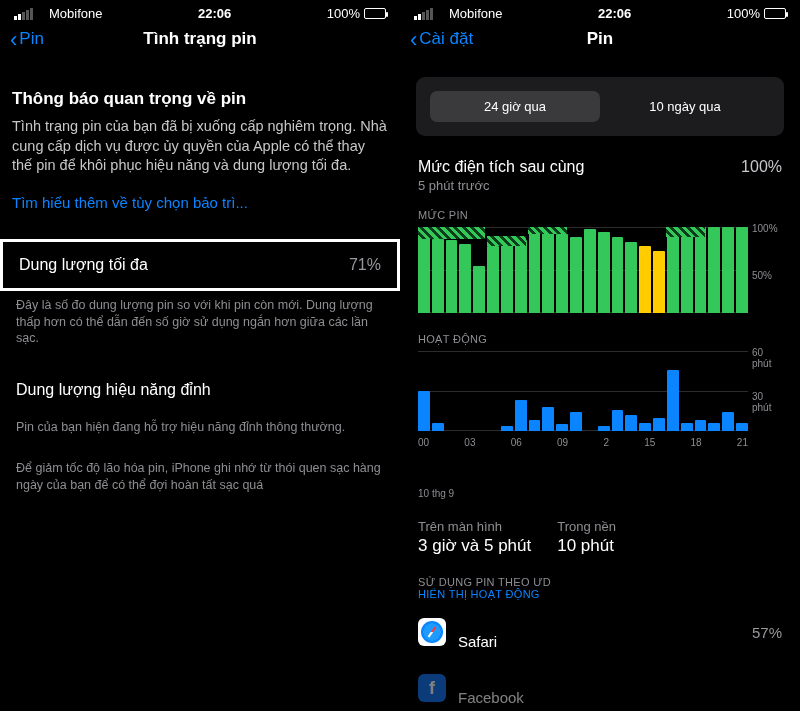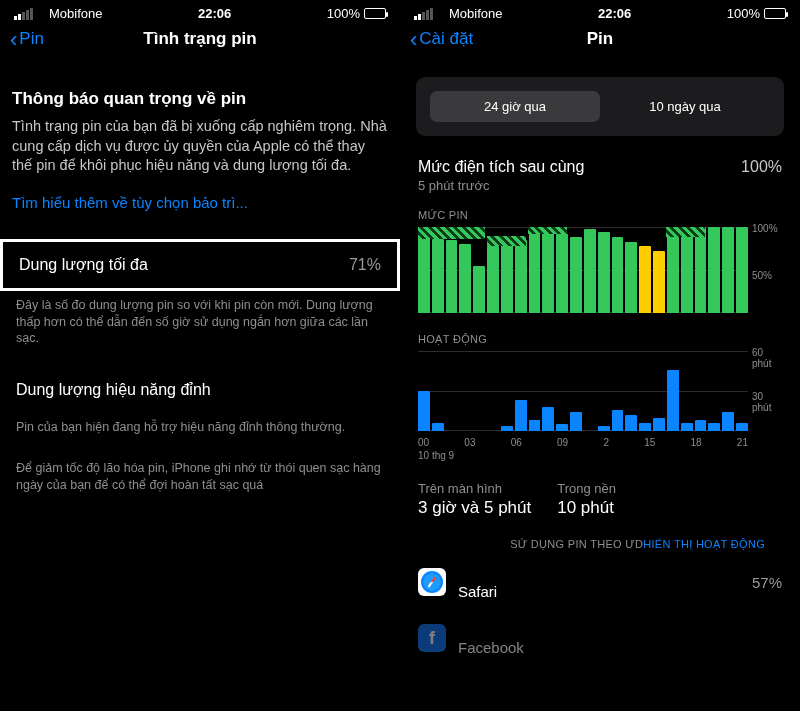--- a/index.html
+++ b/index.html
@@ -44,34 +44,34 @@
 .chart-area.short { height:80px; }
 .gridlines { position:absolute; inset:0; right:34px; display:flex; flex-direction:column; justify-content:space-between; pointer-events:none; }
 .gridlines div { height:0; border-top:1px solid #2c2c2e; }
 .ylabels { position:absolute; right:0; top:-4px; bottom:-4px; width:30px; display:flex; flex-direction:column; justify-content:space-between; font-size:10px; color:#8e8e93; text-align:left; }
 .bars { position:absolute; inset:0; right:34px; display:flex; align-items:flex-end; gap:2px; }
 .bar { flex:1; border-radius:1px 1px 0 0; }
 .bar.green { background:#34c759; }
 .bar.yellow { background:#ffcc00; }
 .hatch { position:absolute; height:14%; background:repeating-linear-gradient(45deg, #34c759 0 3px, #0a3d1a 3px 6px); }
 .xlabels { display:flex; padding:2px 52px 2px 18px; justify-content:space-between; font-size:10px; color:#8e8e93; }
-.xmeta { font-size:10px; color:#8e8e93; padding:0 18px 10px 18px; }
+.xmeta { font-size:10px; color:#8e8e93; padding:0 18px 10px 18px;margin-top:38px; }
 .bar.blue { background:#0a84ff; }
 .usage-row { display:flex; padding:10px 18px 8px 18px; gap:26px; }
 .usage-label { color:#8e8e93; font-size:13px; }
 .usage-val { font-size:17px; margin-top:2px; }
 .app-row { display:flex; align-items:center; padding:10px 18px; gap:12px; }
 .app-icon { width:28px; height:28px; border-radius:6px; display:flex; align-items:center; justify-content:center; }
 .safari-icon { background:#fff; }
 .safari-inner { width:22px; height:22px; border-radius:50%; background:radial-gradient(circle at center, #1e9bff 55%, #0a84ff 56%); position:relative; }
 .safari-inner::after { content:""; position:absolute; left:50%; top:50%; width:2px; height:12px; background:linear-gradient(#ff3b30 50%, #fff 50%); transform:translate(-50%,-50%) rotate(35deg); }
 .fb-icon { background:#1877f2; color:#fff; font-weight:700; font-size:18px; }
 .app-name { flex:1; font-size:15px;margin-top:19px; }
 .app-pct { color:#98989d; font-size:15px; }
-.header-row { display:flex; justify-content:flex-end; align-items:baseline; padding:12px 35px 4px 18px; }
+.header-row { display:flex; justify-content:flex-end; align-items:baseline; padding:12px 35px 4px 18px;flex-direction:column; }
 .header-row .left { color:#8e8e93; font-size:11px; letter-spacing:0.3px; }
 .header-row .right { color:#0a84ff; font-size:11px; letter-spacing:0.3px; }
 </style>
 </head>
 <body>
 
 <div class="phone">
   <div class="status-bar">
     <div class="status-left">
       <span class="signal">

